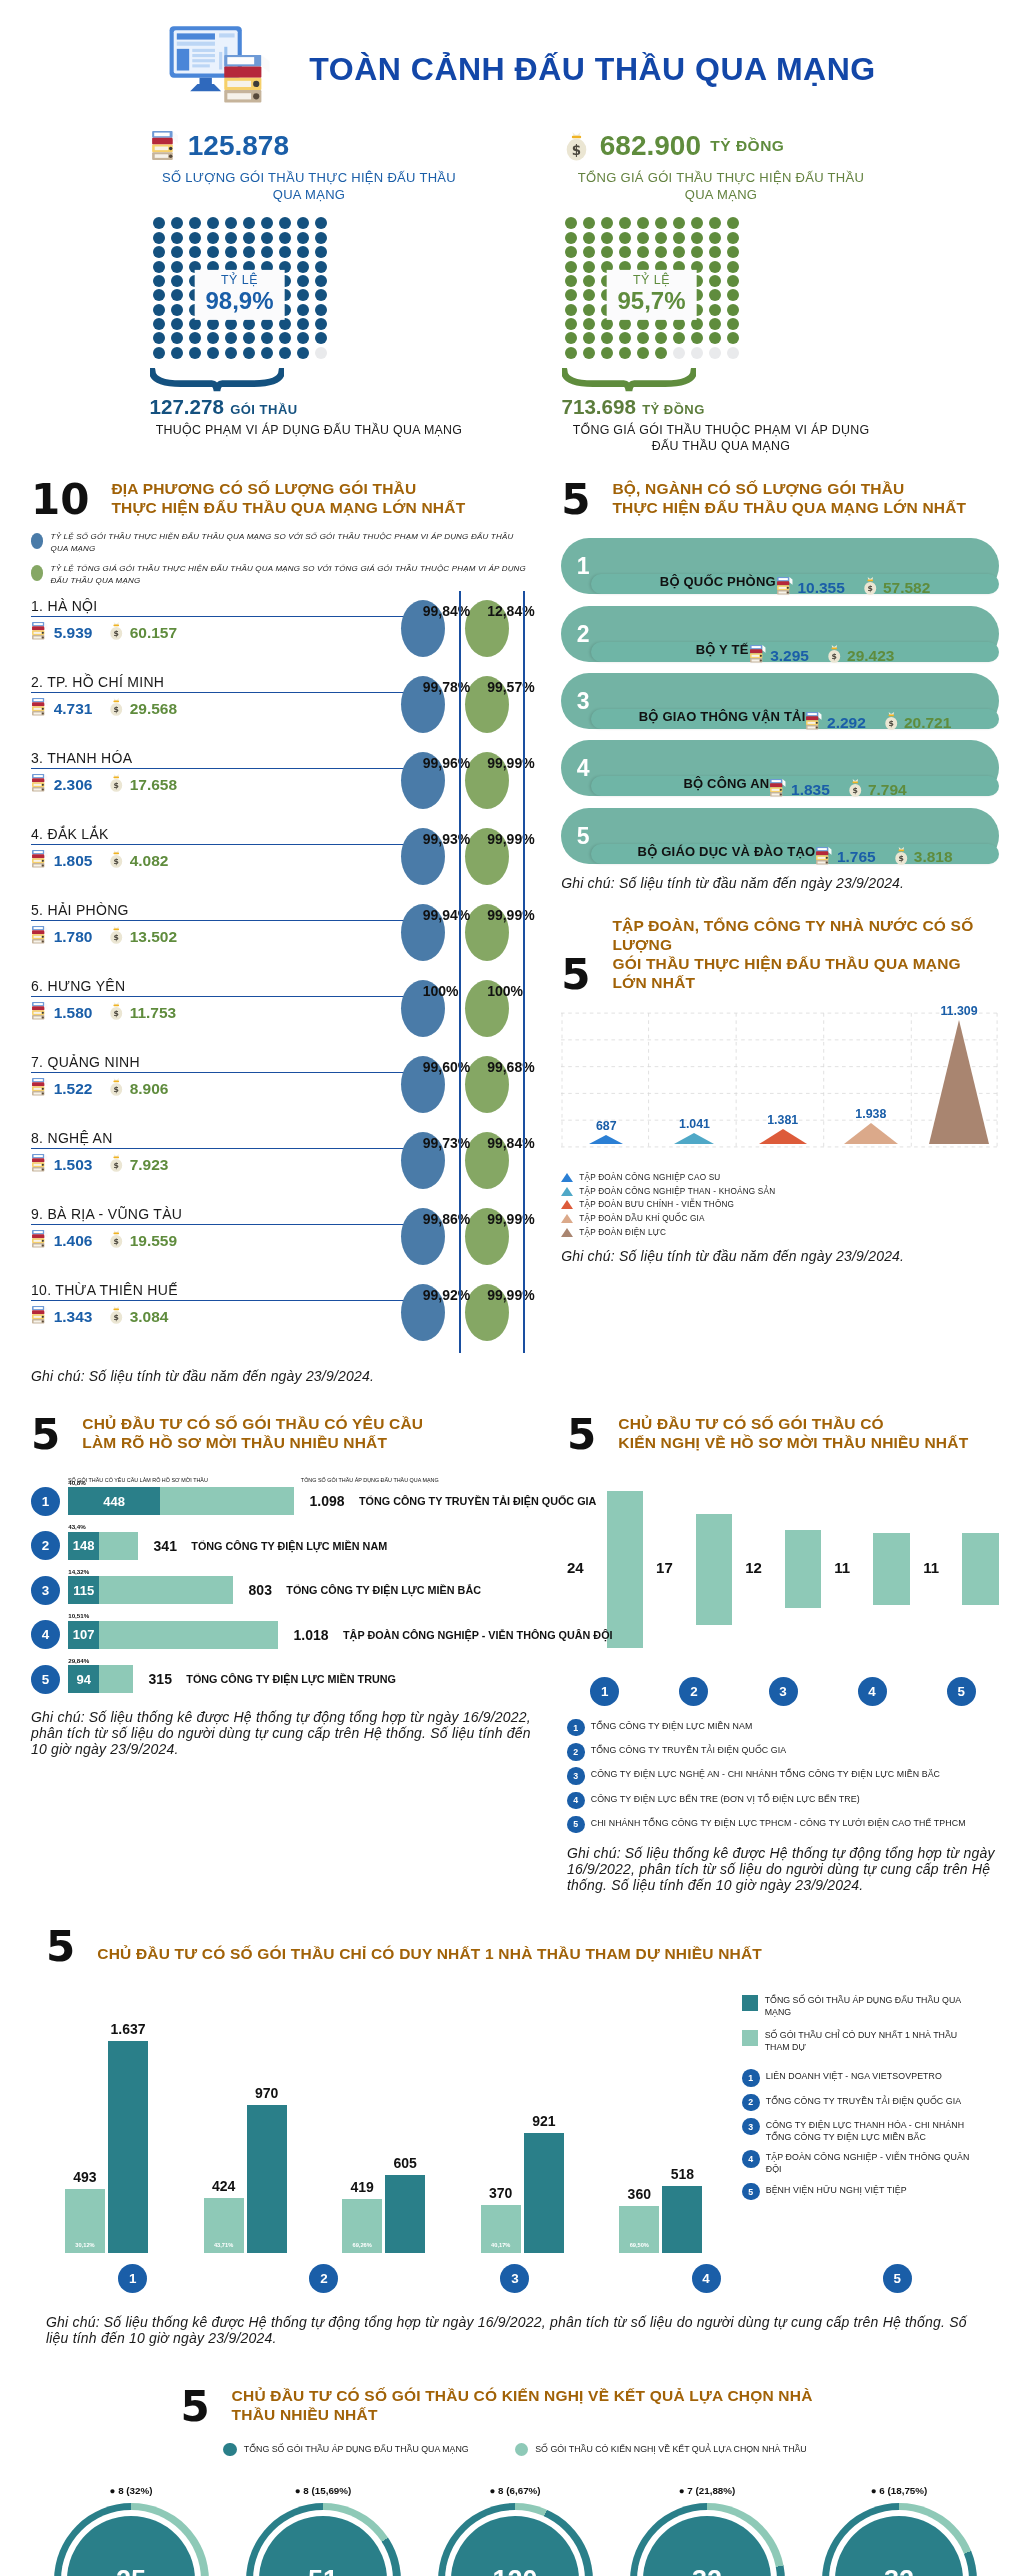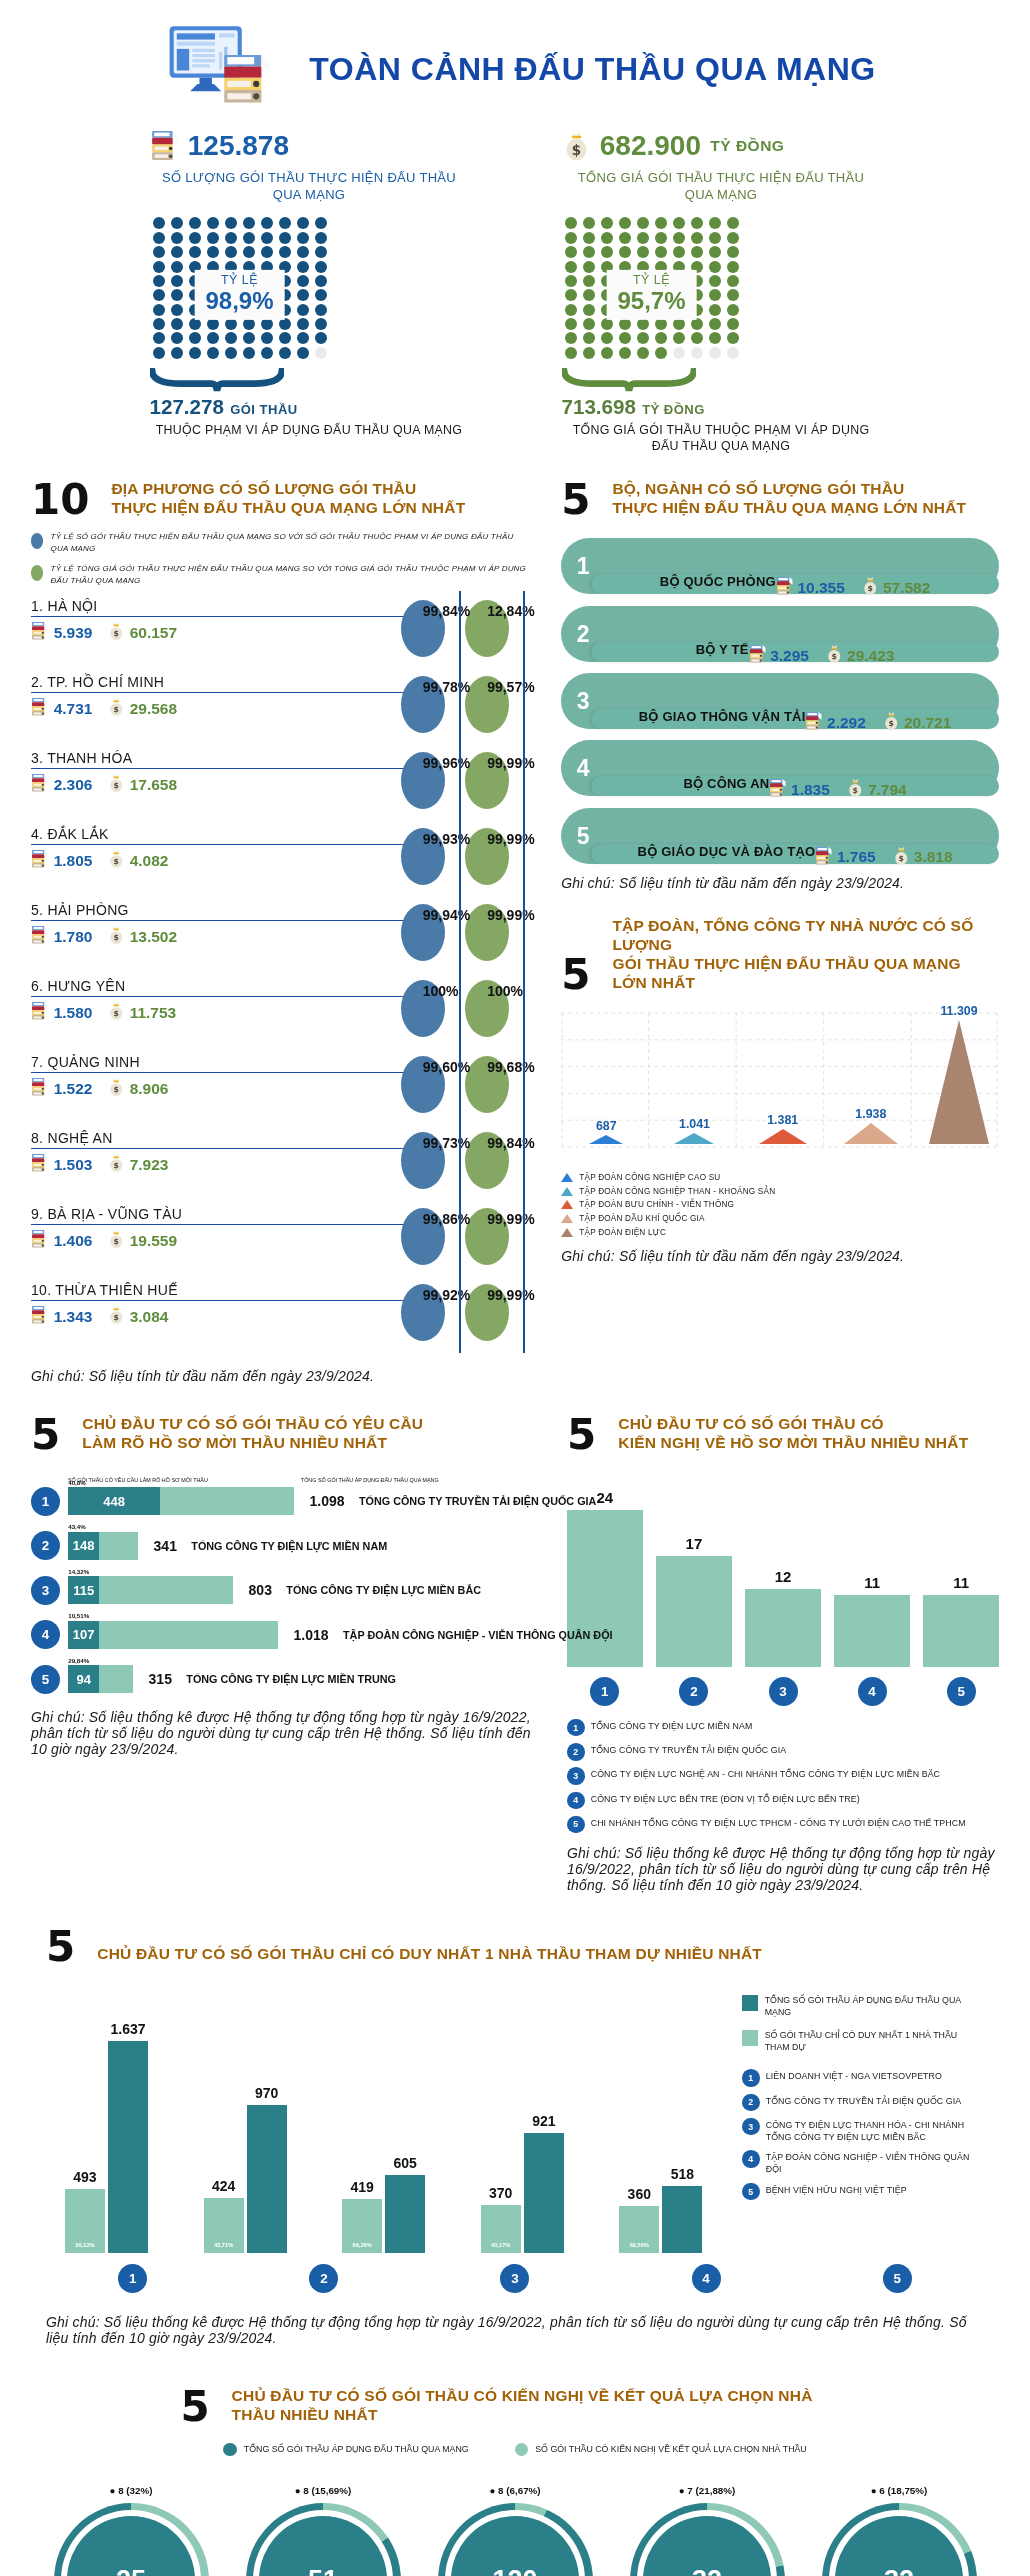--- a/index.html
+++ b/index.html
@@ -127,21 +127,21 @@
                color:#fff;font-size:13px;font-weight:bold; }
   .hbar-light { background:#8ec9b7; height:28px; display:flex;align-items:center;justify-content:center;
                color:#1a1a1a;font-size:13px;font-weight:bold; }
   .hbar-total { font-size:14px; font-weight:bold; color:#111; margin-left:7.2px; white-space:nowrap;}
   .hbar-name { font-size:10.8px; font-weight:bold; color:#111; margin-left:6.2px; white-space:nowrap;}
   .mini-pct { position:absolute; top:-8.8px; font-size:6.2px; font-weight:bold; color:#111;}
   .bar-head-lbl { font-size:5.4px; line-height:1.3; color:#111; }
 
   
   .vbars { margin-top:18.5px; display:flex; align-items:flex-end; gap:13.4px; height:196px; }
-  .vbar-item { flex:1; display:flex; flex-direction:column; align-items:center; justify-content:flex-end; height:100%; }
+  .vbar-item { flex:1; display:flex; flex-direction:row; align-items:center; justify-content:flex-end; height:100%;gap:23px; }
   .vbar-val { font-size:15px; font-weight:bold; color:#111; margin-bottom:4.1px; }
   .vbar { width:100%; background:#8ec9b7; }
   .vnums { display:flex; gap:13.4px; margin-top:9.3px; }
   .vnum { flex:1; display:flex; justify-content:center; }
   .vlist { margin-top:13.4px; }
   .vlist-row { display:flex; gap:6.2px; align-items:flex-start; margin-bottom:6.7px; }
   .vlist-num { width:17.5px;height:17.5px;border-radius:50%;background:#1a5ea8;color:#fff;flex:none;
                display:flex;align-items:center;justify-content:center;font-size:8.8px;font-weight:bold;}
   .vlist-txt { font-size:8.8px; line-height:1.35; letter-spacing:0.1px; padding-top:2.1px;}
 

